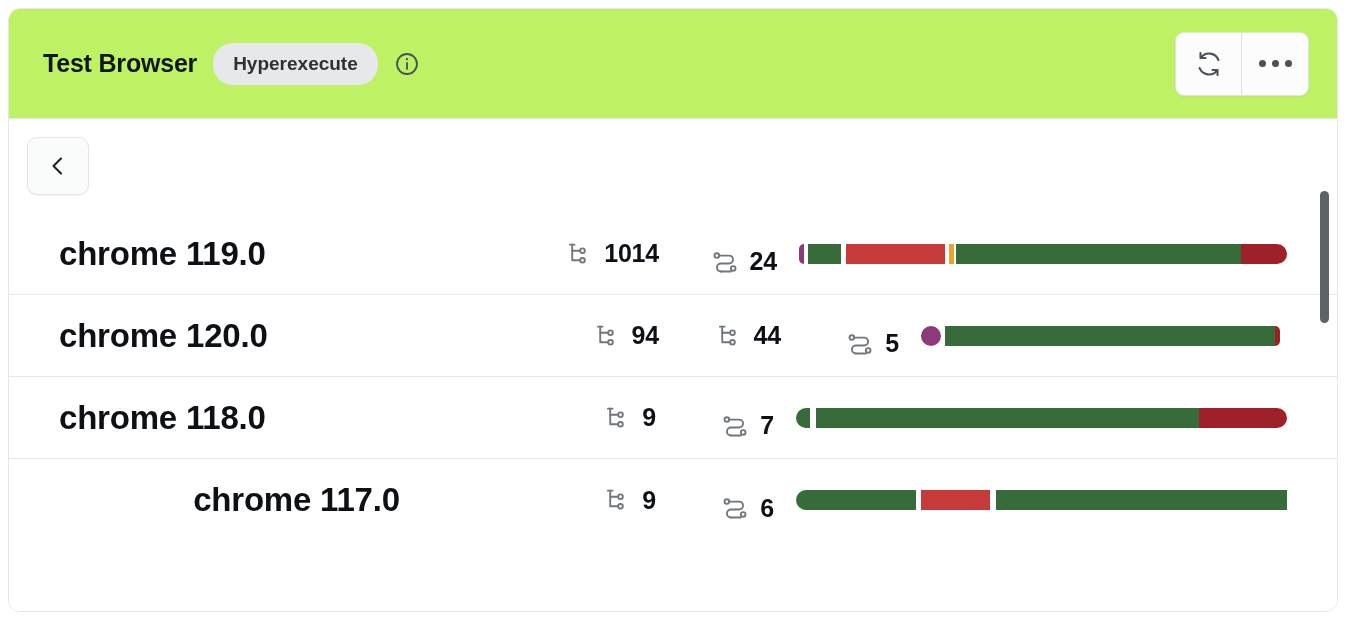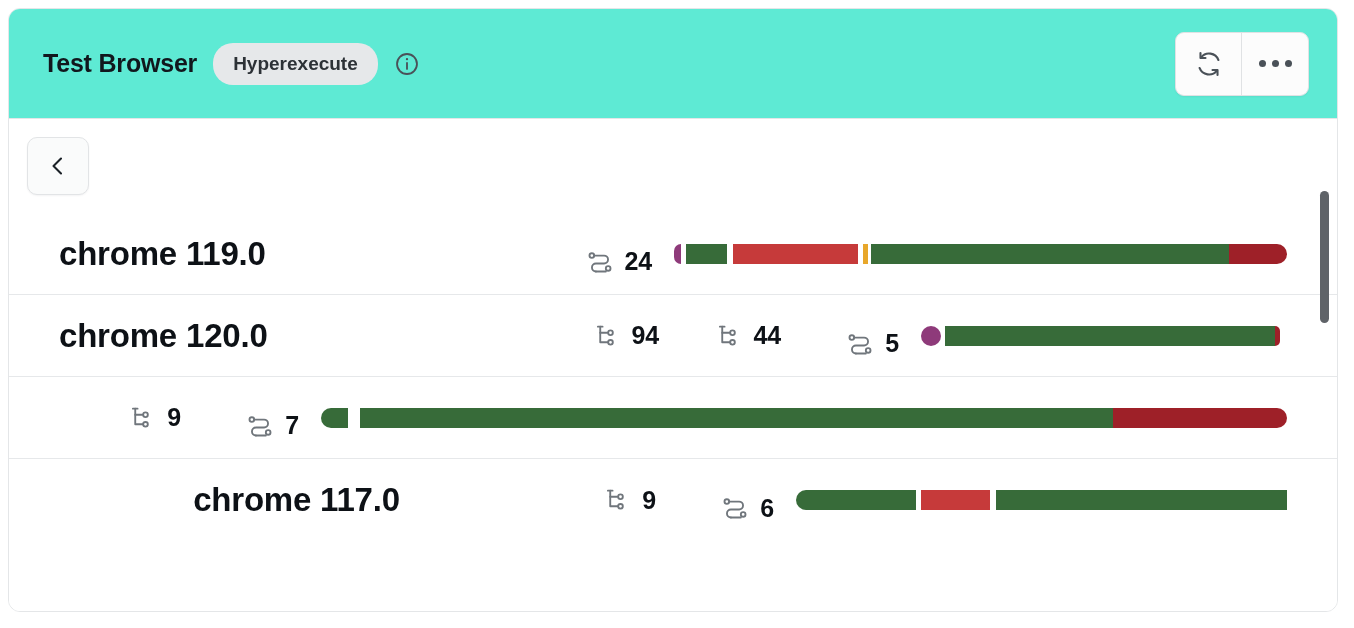--- a/index.html
+++ b/index.html
@@ -24,21 +24,21 @@
     border-radius: 12px;
     overflow: hidden;
     display: flex;
     flex-direction: column;
   }
 
   
   .card-header {
     height: 110px;
     flex: 0 0 110px;
-    background: #5eead4;
+    background: #bef264;
     border-bottom: 1px solid #e4e6e8;
     display: flex;
     align-items: center;
     padding: 0 28px 0 34px;
   }
 
   .header-left {
     display: flex;
     align-items: center;
     gap: 16px;
@@ -275,20 +275,30 @@
         <svg class="chevron-left" viewBox="0 0 24 24" fill="none" stroke="currentColor" stroke-width="2.1" stroke-linecap="round" stroke-linejoin="round">
           <polyline points="15,4.5 7.5,12 15,19.5"></polyline>
         </svg>
       </button>
     </div>
 
     <div class="rows" id="rows-container">
         <div class="row">
           <div class="row-label">chrome 119.0</div>
           <div class="metrics">
+            <div class="metric m1">
+              <svg class="metric-icon" viewBox="0 0 24 24" fill="none" stroke="currentColor" stroke-width="1.6" stroke-linecap="round" stroke-linejoin="round">
+                <path d="M4.2 4h4"></path>
+                <path d="M6.2 4v13.4h6.4"></path>
+                <path d="M6.2 9.2h6.1"></path>
+                <circle cx="15" cy="9.2" r="2"></circle>
+                <circle cx="15" cy="17.4" r="2"></circle>
+              </svg>
+              <span class="metric-value">1014</span>
+            </div>
             <div class="metric m3">
               <svg class="metric-icon" viewBox="0 0 24 24" fill="none" stroke="currentColor" stroke-width="1.6" stroke-linecap="round" stroke-linejoin="round">
                 <circle cx="5" cy="6.5" r="2"></circle>
                 <circle cx="19" cy="17.5" r="2"></circle>
                 <path d="M7 6.5h8.5a3.4 3.4 0 0 1 0 6.8H8.5a3.4 3.4 0 0 0 0 6.8"></path>
                 <path d="M8.5 20.1H17"></path>
               </svg>
               <span class="metric-value">24</span>
             </div>
           </div>
@@ -340,20 +350,21 @@
           </div>
           <div class="status-bar">
             <div class="seg round-l round-r" style="background: rgb(142, 58, 122); width: 5.5%;"></div>
             <div class="seg gap" style="background: transparent; width: 1%;"></div>
             <div class="seg" style="background: rgb(55, 107, 57); width: 90.2%;"></div>
             <div class="seg round-r" style="background: rgb(158, 32, 40); width: 1.4%;"></div>
             <div class="seg gap" style="background: transparent; width: 1.9%;"></div>
           </div>
         </div>
         <div class="row">
+          <div class="row-label">chrome 118.0</div>
           <div class="metrics">
             <div class="metric m2">
               <svg class="metric-icon" viewBox="0 0 24 24" fill="none" stroke="currentColor" stroke-width="1.6" stroke-linecap="round" stroke-linejoin="round">
                 <path d="M4.2 4h4"></path>
                 <path d="M6.2 4v13.4h6.4"></path>
                 <path d="M6.2 9.2h6.1"></path>
                 <circle cx="15" cy="9.2" r="2"></circle>
                 <circle cx="15" cy="17.4" r="2"></circle>
               </svg>
               <span class="metric-value">9</span>

